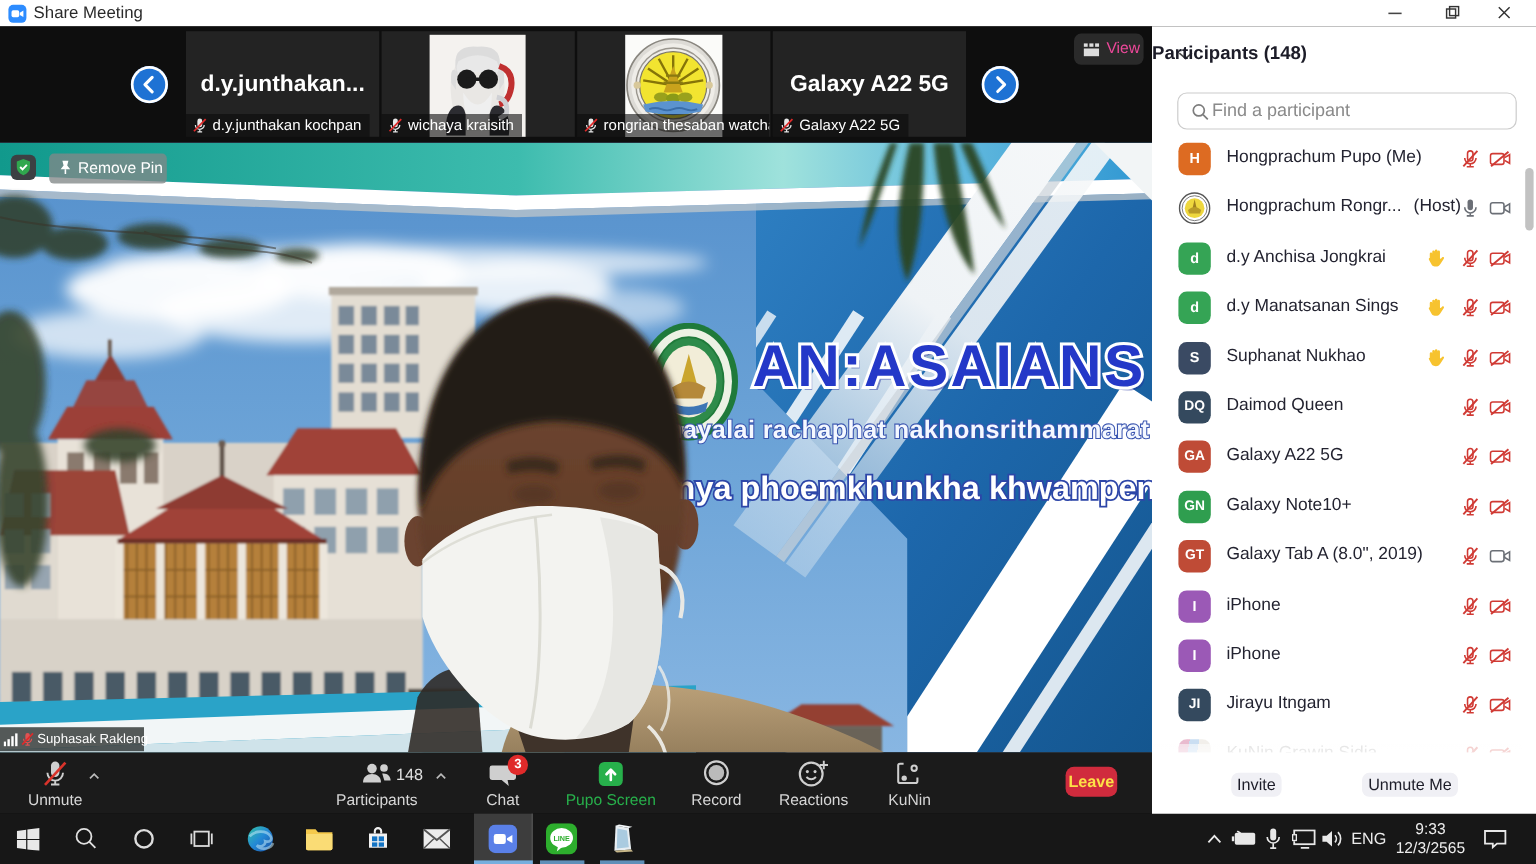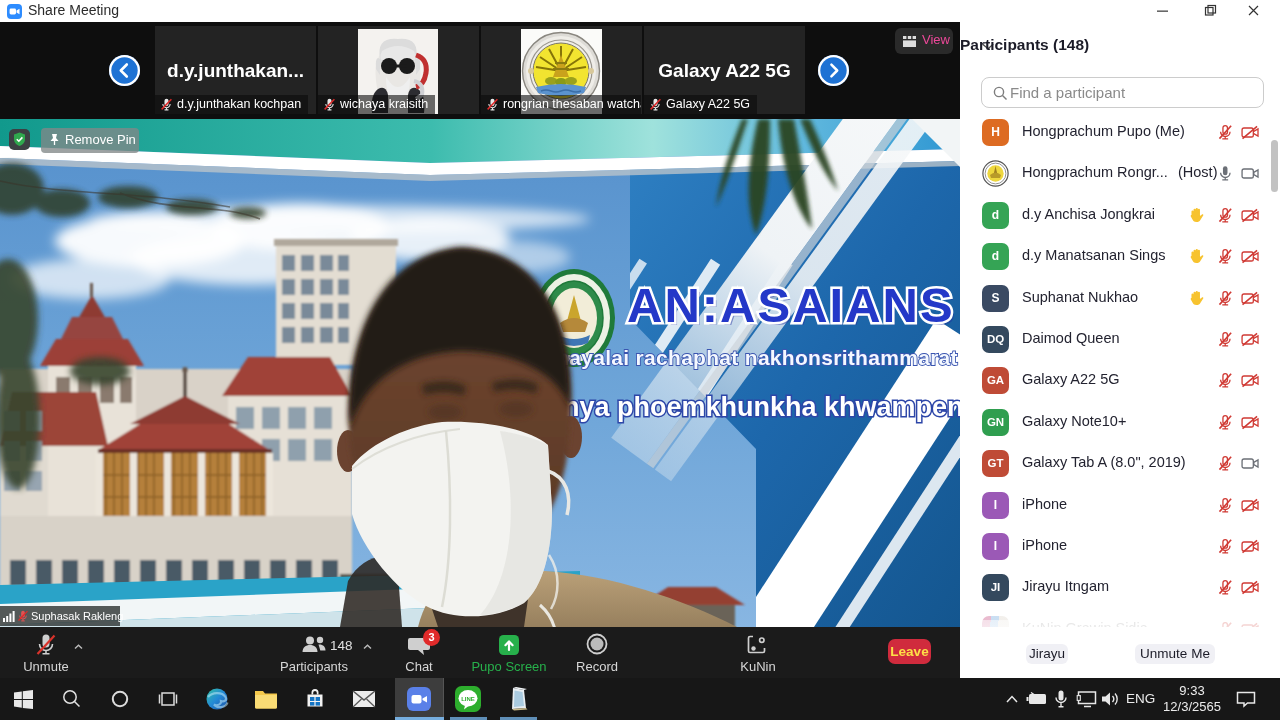--- a/index.html
+++ b/index.html
@@ -459,20 +459,30 @@
           </svg>
         <div class="lab">Pupo Screen</div>
       </div>
       <div class="tbitem" style="left:566px;width:62px">
         <svg width="26" height="26" viewBox="0 0 26 26" style="margin-top:5px">
             <circle cx="13" cy="12" r="9.5" fill="none" stroke="#cfcfcf" stroke-width="1.8"></circle>
             <circle cx="13" cy="12" r="6.5" fill="#bbb"></circle>
           </svg>
         <div class="lab">Record</div>
       </div>
+      <div class="tbitem" style="left:638px;width:80px">
+        <svg width="28" height="26" viewBox="0 0 28 26" style="margin-top:5px">
+            <circle cx="12" cy="13" r="9.5" fill="none" stroke="#cfcfcf" stroke-width="1.8"></circle>
+            <circle cx="8.8" cy="11" r="1.3" fill="#cfcfcf"></circle>
+            <circle cx="15.2" cy="11" r="1.3" fill="#cfcfcf"></circle>
+            <path d="M8 15.5q4 3.8 8 0" stroke="#cfcfcf" stroke-width="1.6" fill="none"></path>
+            <path d="M22.5 2v7M19 5.5h7" stroke="#cfcfcf" stroke-width="1.6"></path>
+          </svg>
+        <div class="lab">Reactions</div>
+      </div>
       <div class="tbitem" style="left:728px;width:60px">
         <svg width="26" height="26" viewBox="0 0 26 26" style="margin-top:5px">
             <path d="M8 4.5h-3a1.5 1.5 0 0 0-1.5 1.5v13a1.5 1.5 0 0 0 1.5 1.5h13a1.5 1.5 0 0 0 1.5-1.5v-3" stroke="#cfcfcf" stroke-width="1.7" fill="none"></path>
             <circle cx="8.5" cy="16.5" r="2.2" fill="#cfcfcf"></circle>
             <circle cx="16.8" cy="8.2" r="2.2" fill="none" stroke="#cfcfcf" stroke-width="1.7"></circle>
           </svg>
         <div class="lab">KuNin</div>
       </div>
       <div class="abs" style="left:888px;top:12px;width:43px;height:25px;background:#d02b3d;border-radius:7px;color:#fde047;font-size:13.5px;font-weight:bold;text-align:center;line-height:25px">Leave</div>
     </div>
@@ -659,21 +669,21 @@
             <use href="#micr"></use>
           </svg>
           <svg width="19" height="15" viewBox="0 0 20 16" style="position:absolute;left:281px;top:13px">
             <use href="#camr"></use>
           </svg>
         </div>
       <div class="abs" style="left:0;top:598px;width:308px;height:32px;background:linear-gradient(#ffffff88,#fff)"></div>
     </div>
     <div class="abs" style="left:311px;top:118px;width:7px;height:52px;background:#c2c2c2;border-radius:3.5px"></div>
     <div id="pbuttons">
-      <div class="pbtn" style="left:66px;width:42px">Jirayu</div>
+      <div class="pbtn" style="left:66px;width:42px">Invite</div>
       <div class="pbtn" style="left:175px;width:80px">Unmute Me</div>
     </div>
   </div>
   <div id="taskbar">
     <svg width="19" height="19" viewBox="0 0 19 19" style="position:absolute;left:14px;top:12px">
         <path d="M0 2.6L7.8 1.5v7.6H0zM8.8 1.3L19 0v9.1H8.8zM0 10.1h7.8v7.6L0 16.6zM8.8 10.1H19V19L8.8 17.9z" fill="#e8e8e8"></path>
       </svg>
     <svg width="20" height="20" viewBox="0 0 20 20" style="position:absolute;left:62px;top:11px">
         <circle cx="8" cy="8" r="6.2" fill="none" stroke="#e0e0e0" stroke-width="1.5"></circle>
         <path d="M12.5 12.5l5 5" stroke="#e0e0e0" stroke-width="1.5"></path>

